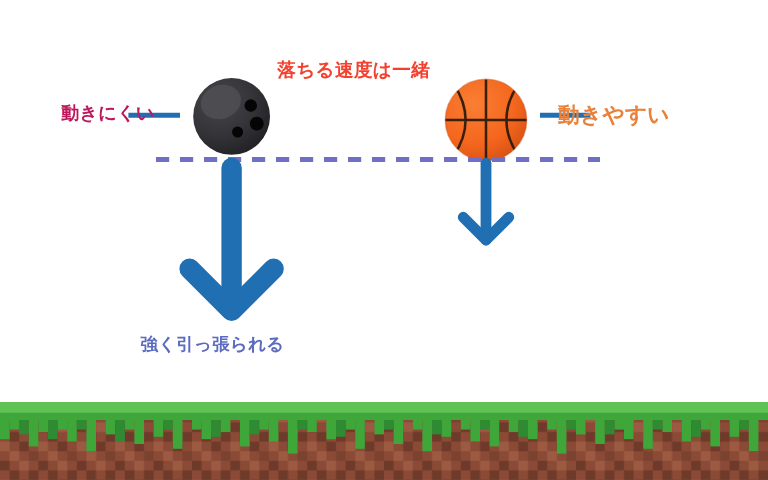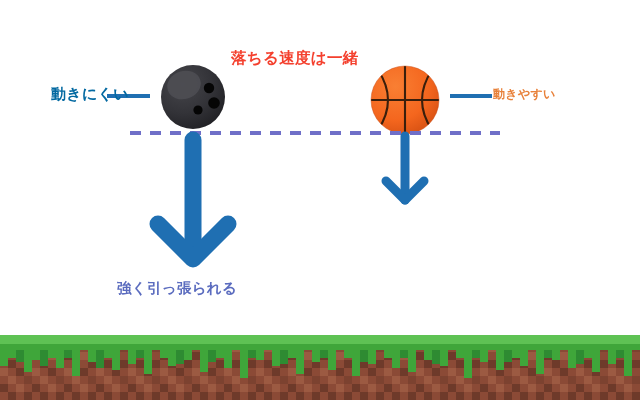--- a/index.html
+++ b/index.html
@@ -28,27 +28,27 @@
     position: absolute;
     white-space: nowrap;
     font-weight: 700;
     letter-spacing: 0.3px;
     line-height: 1;
   }
   #label-hard-to-move {
     left: 12px;
     top: 87px;
     font-size: 15px;
-    color: #0369a1;
+    color: #be185d;
     padding-left: 39px;
   }
   #label-easy-to-move {
-    left: 493px;
+    left: 465px;
     top: 88px;
-    font-size: 12px;
+    font-size: 18px;
     color: #e8813a;
   }
   #label-same-speed {
     left: 231px;
     top: 51px;
     font-size: 15.5px;
     color: #f4402e;
   }
   #label-pulled-strong {
     left: 117px;

